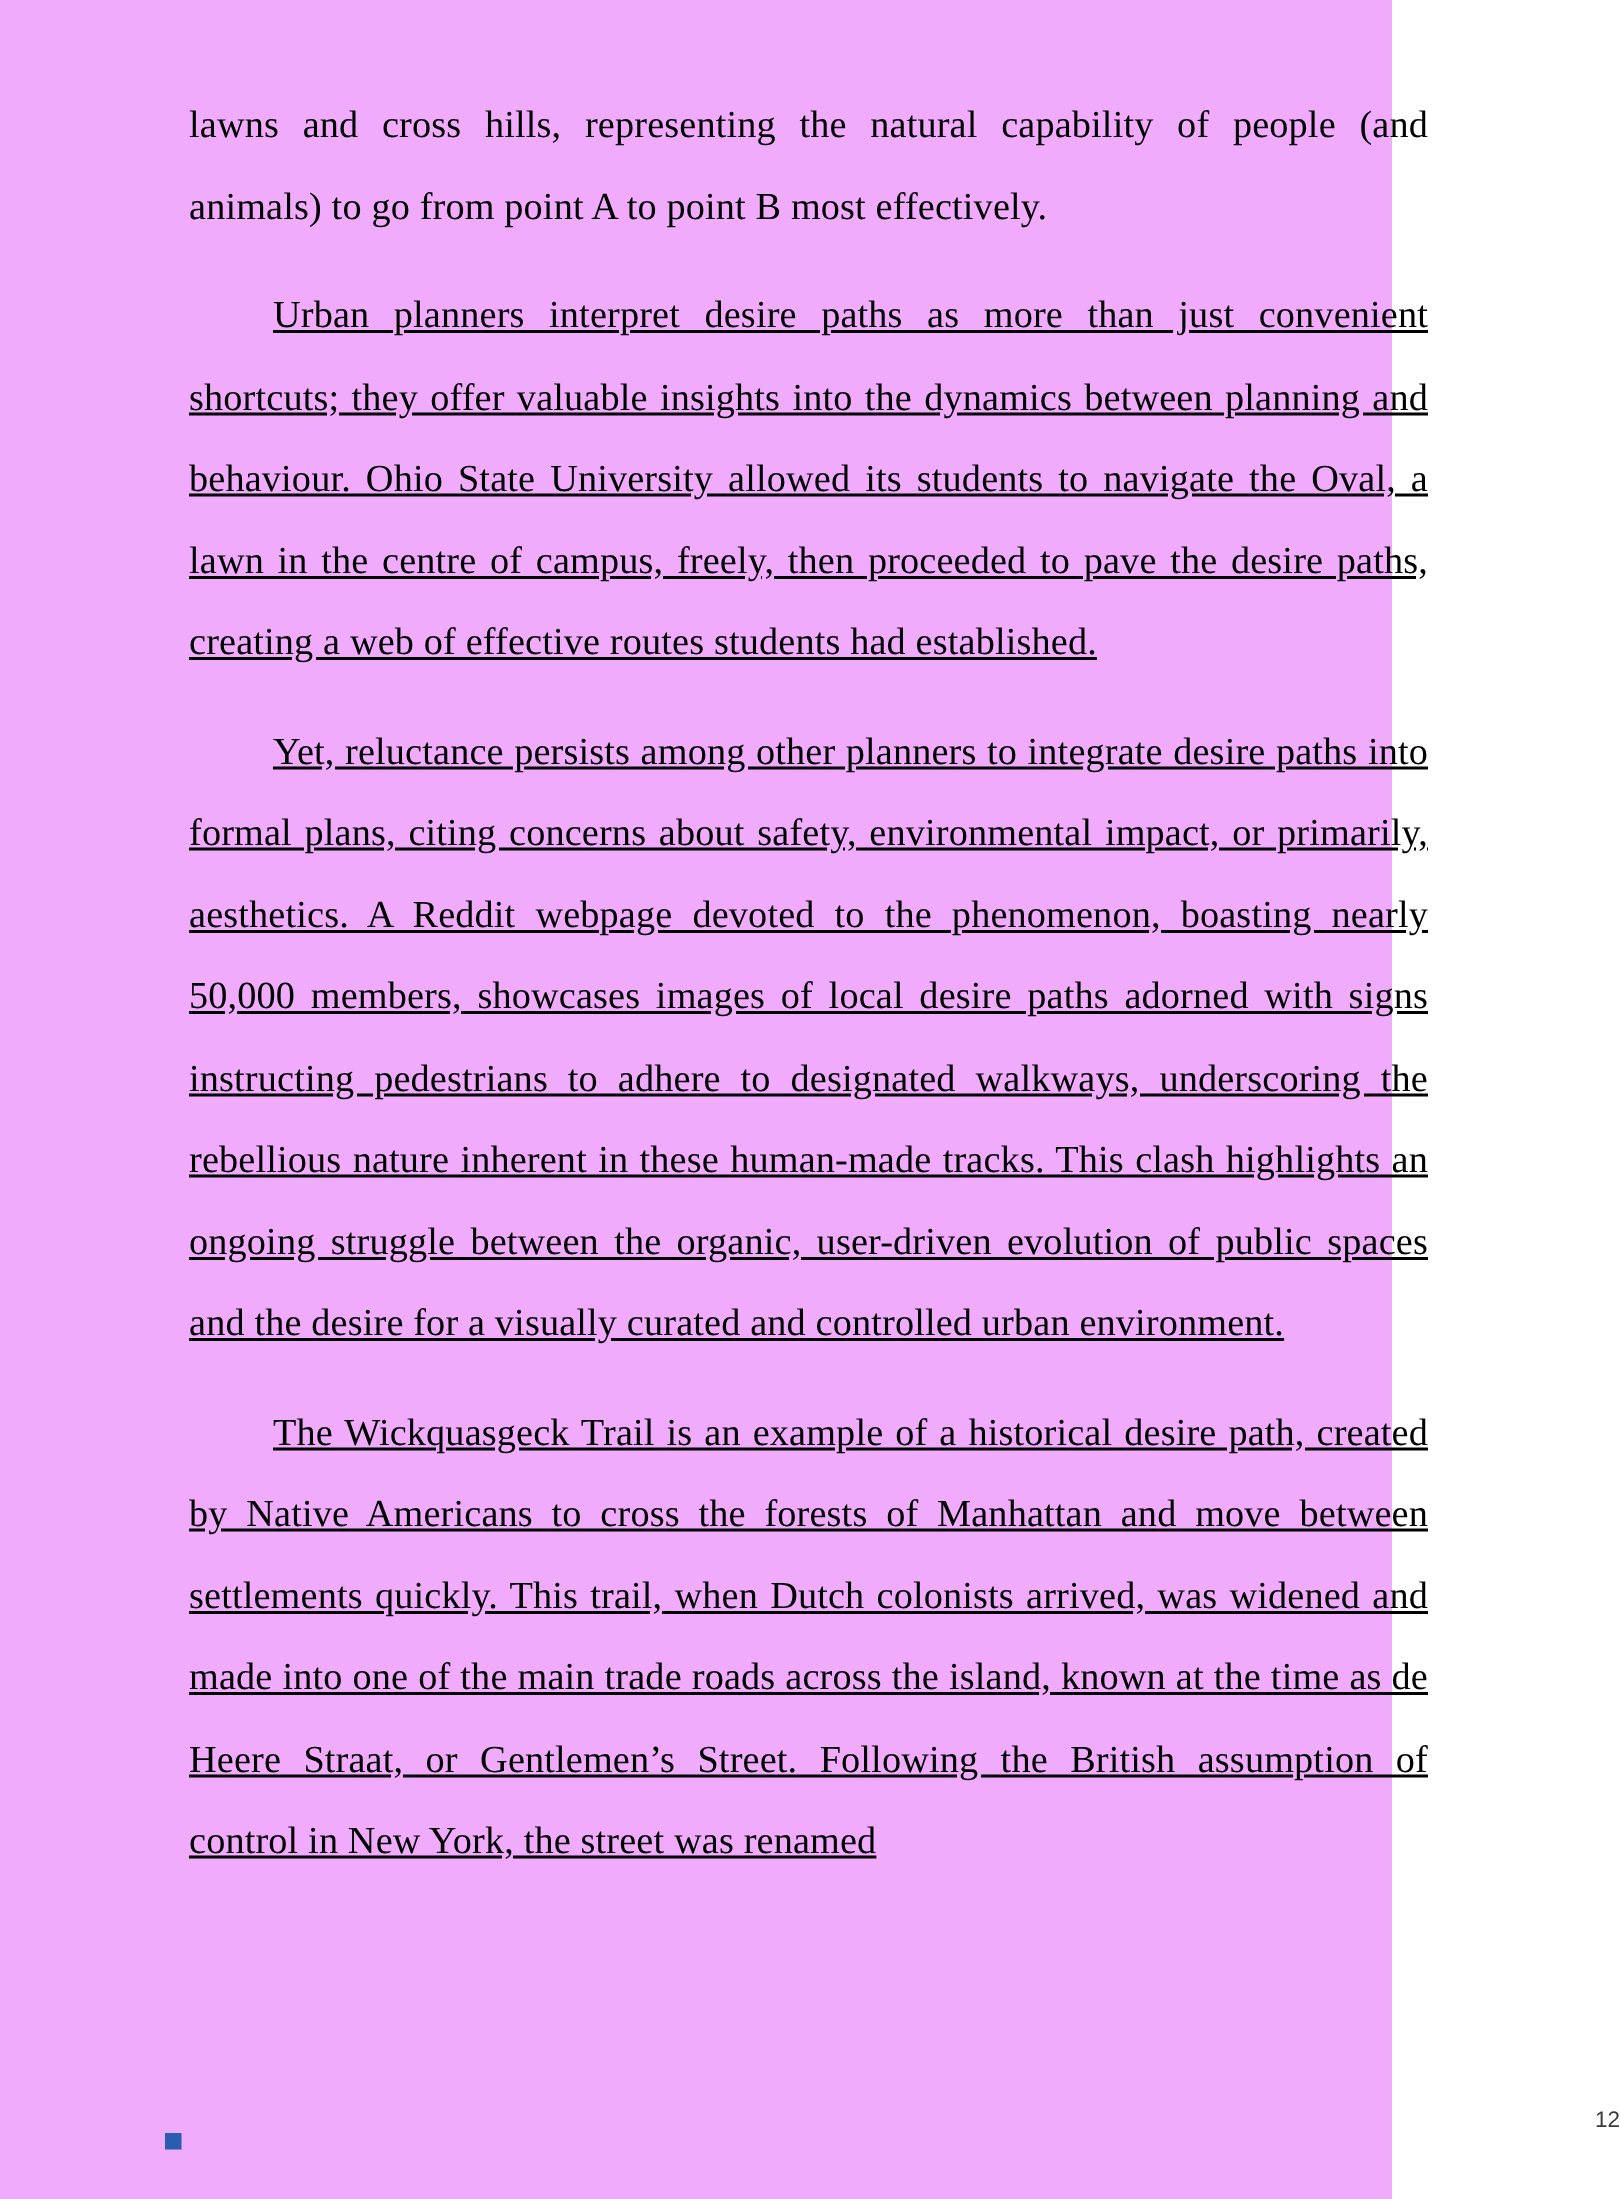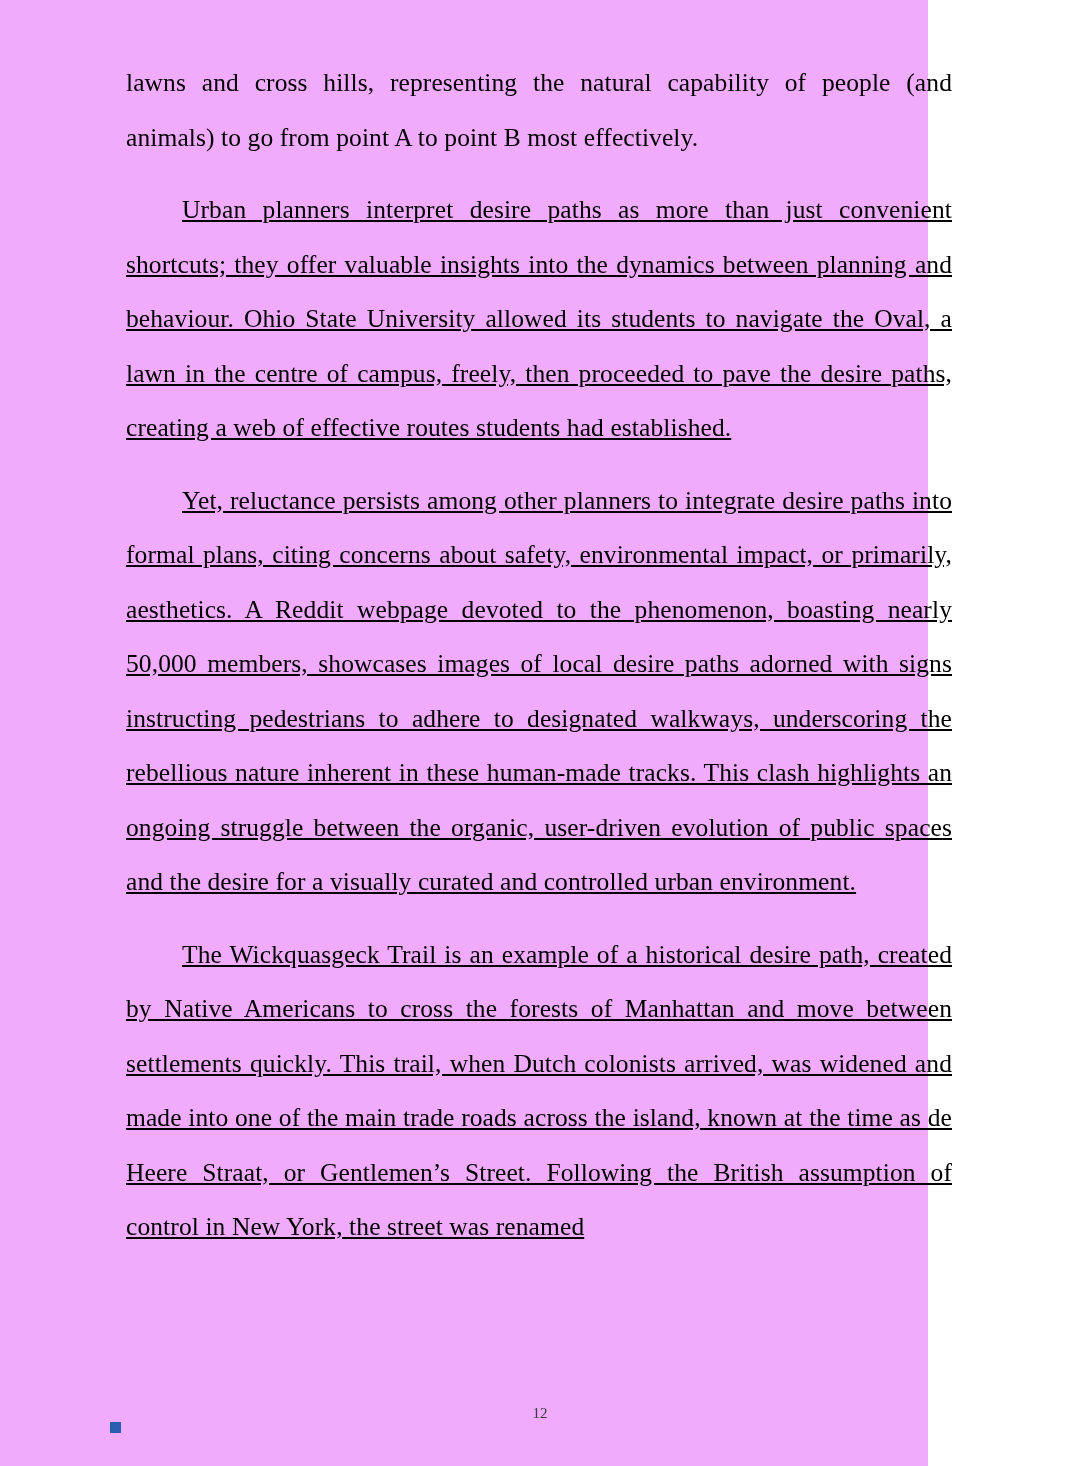--- a/index.html
+++ b/index.html
@@ -50,22 +50,22 @@
     left: 0;
     top: 1405px;
     width: 1080px;
     height: 40px;
   }
   .page-number {
     position: absolute;
     left: 0;
     top: 0;
     width: 1080px;
-    text-align: center;
-    font-family: Liberation Serif, serif;
+    text-align: right;
+    font-family: Liberation Sans, sans-serif;
     font-size: 15px;
     color: #3a3a3a;
   }
   .footer-mark {
     position: absolute;
     left: 110px;
     top: 17px;
     width: 11px;
     height: 11px;
     background: #2a5db0;

